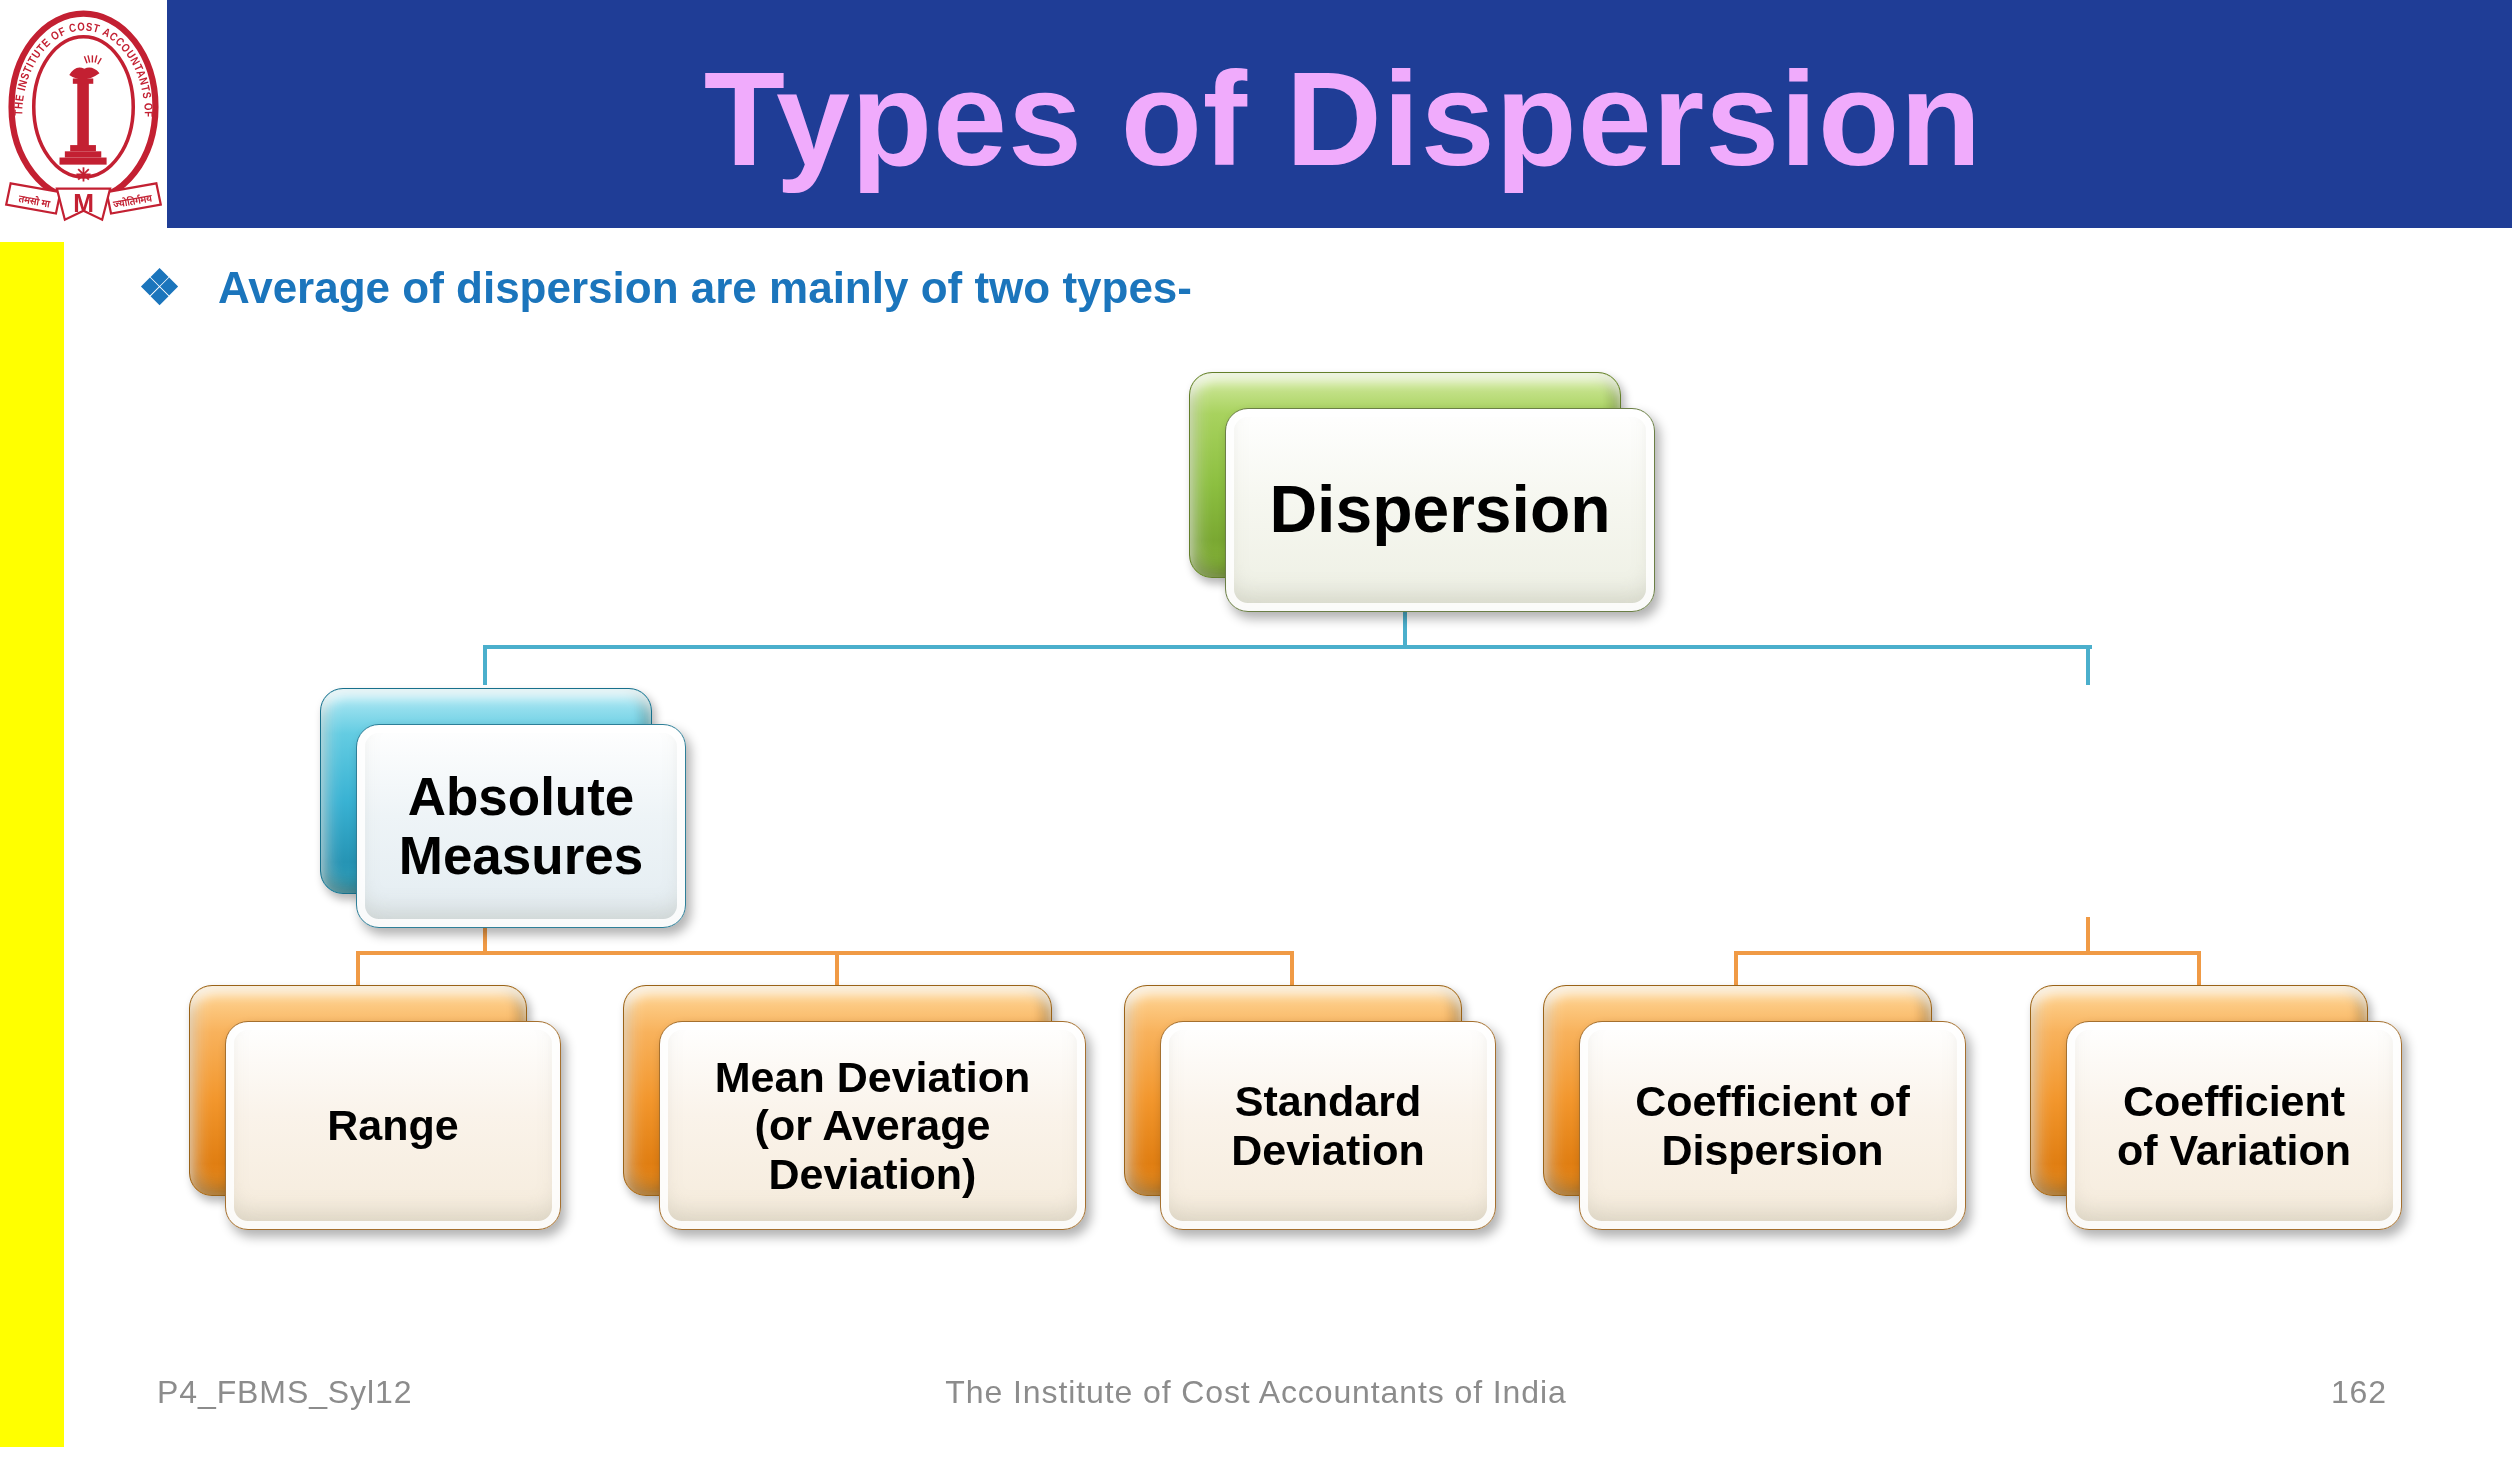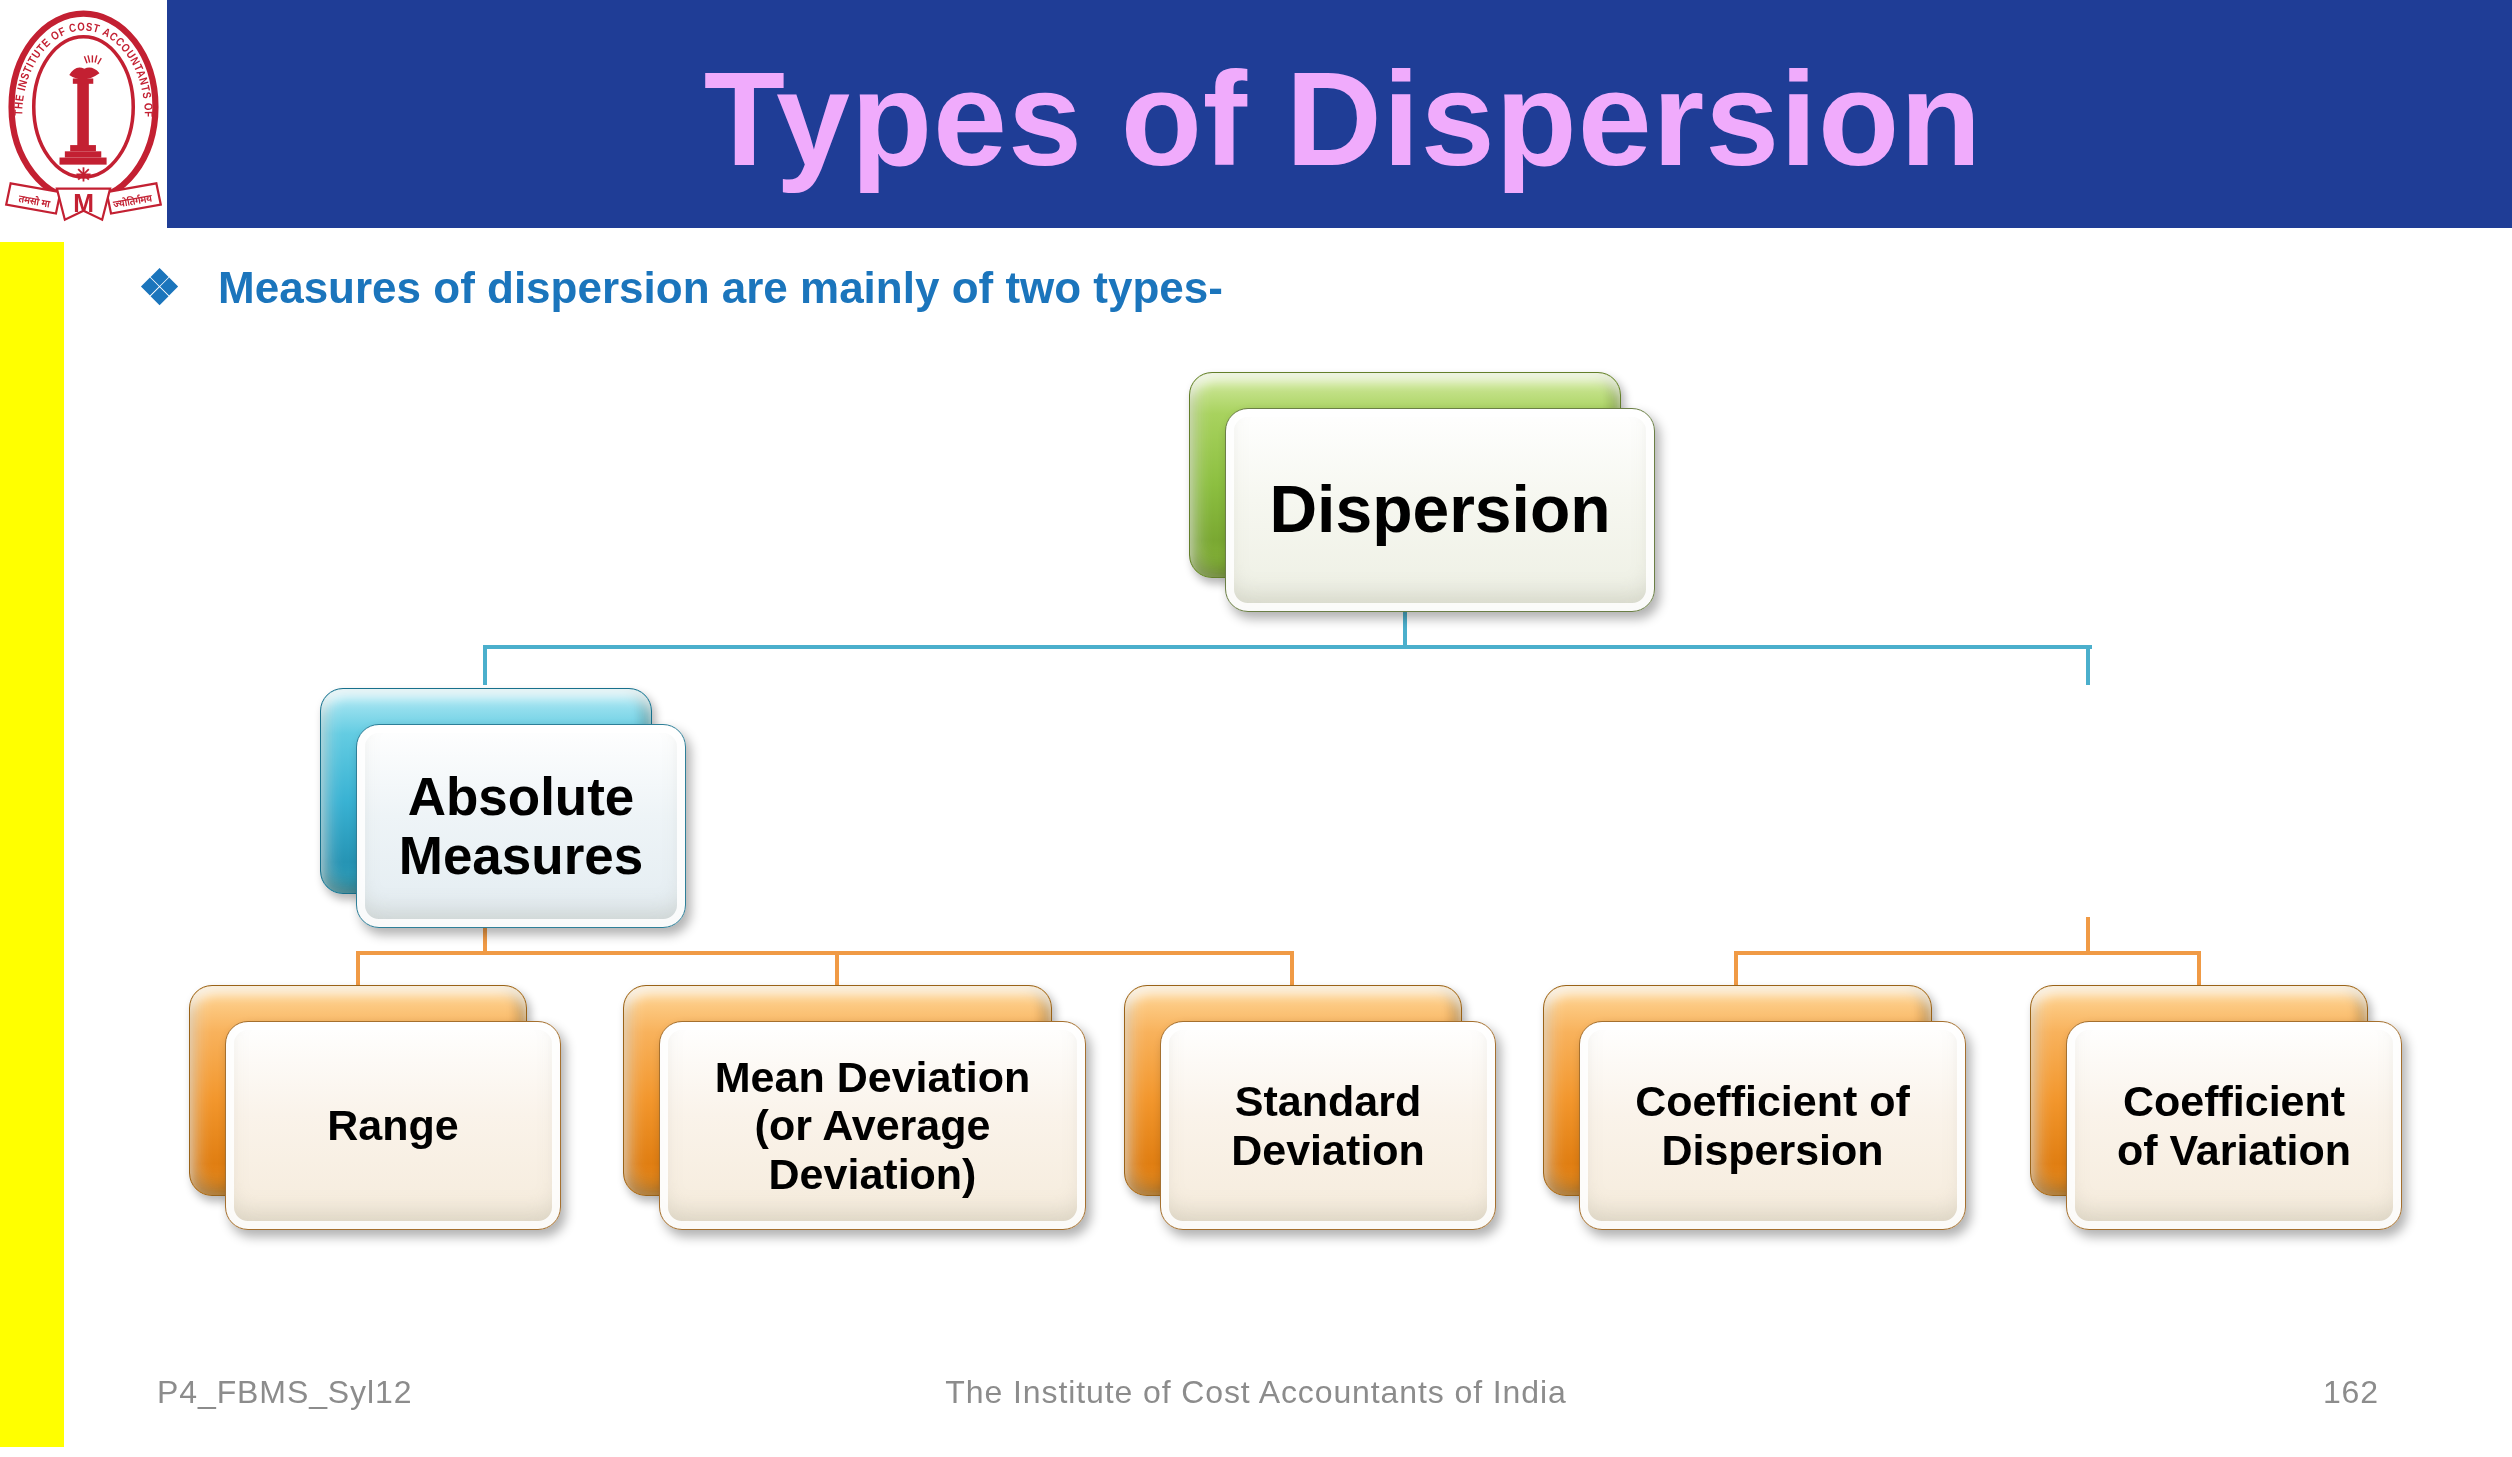--- a/index.html
+++ b/index.html
@@ -91,21 +91,21 @@
   .fs-root .lbl{font-size:66px;white-space:nowrap;}
   .fs-l2 .lbl{font-size:53px;}
   .fs-l3 .lbl{font-size:43px;}
   
   .footer-left,.footer-center,.footer-right{
     position:absolute;top:1374px;
     font-size:32px;color:#8C8C8C;letter-spacing:0.9px;
   }
   .footer-left{left:157px;}
   .footer-center{left:0;width:2512px;text-align:center;}
-  .footer-right{right:133px;}
+  .footer-right{right:125px;}
 </style>
 </head>
 <body>
 
 <div id="slide">
 
   <div class="header">
     <div class="slide-title">Types of Dispersion</div>
     <div class="logo-box">
       <svg width="167" height="228" viewBox="0 0 188 256">
@@ -148,21 +148,21 @@
         <text x="150" y="230" font-size="11" font-weight="bold" fill="#C32032" transform="rotate(-10 150 230)" text-anchor="middle">ज्योतिर्गमय</text>
         <text x="94" y="238" font-size="28" font-weight="bold" fill="#C32032" text-anchor="middle">M</text>
       </svg>
     </div>
   </div>
 
   <div class="yellow-stripe"></div>
 
   <div class="bullet-row">
     <span class="bullet-marker">❖</span>
-    <span class="bullet-text">Measures of dispersion are mainly of two types-</span>
+    <span class="bullet-text">Average of dispersion are mainly of two types-</span>
   </div>
 
   <div class="conn teal" style="left:1403px;top:573px;width:3.6px;height:76px;"></div>
   <div class="conn teal" style="left:483px;top:645px;width:1609px;height:3.6px;"></div>
   <div class="conn teal" style="left:483px;top:645px;width:3.6px;height:40px;"></div>
   <div class="conn teal" style="left:2086px;top:645px;width:3.6px;height:40px;"></div>
 
   <div class="conn orange" style="left:483px;top:917px;width:3.6px;height:37px;"></div>
   <div class="conn orange" style="left:356px;top:951px;width:938px;height:3.6px;"></div>
   <div class="conn orange" style="left:356px;top:951px;width:3.6px;height:39px;"></div>

